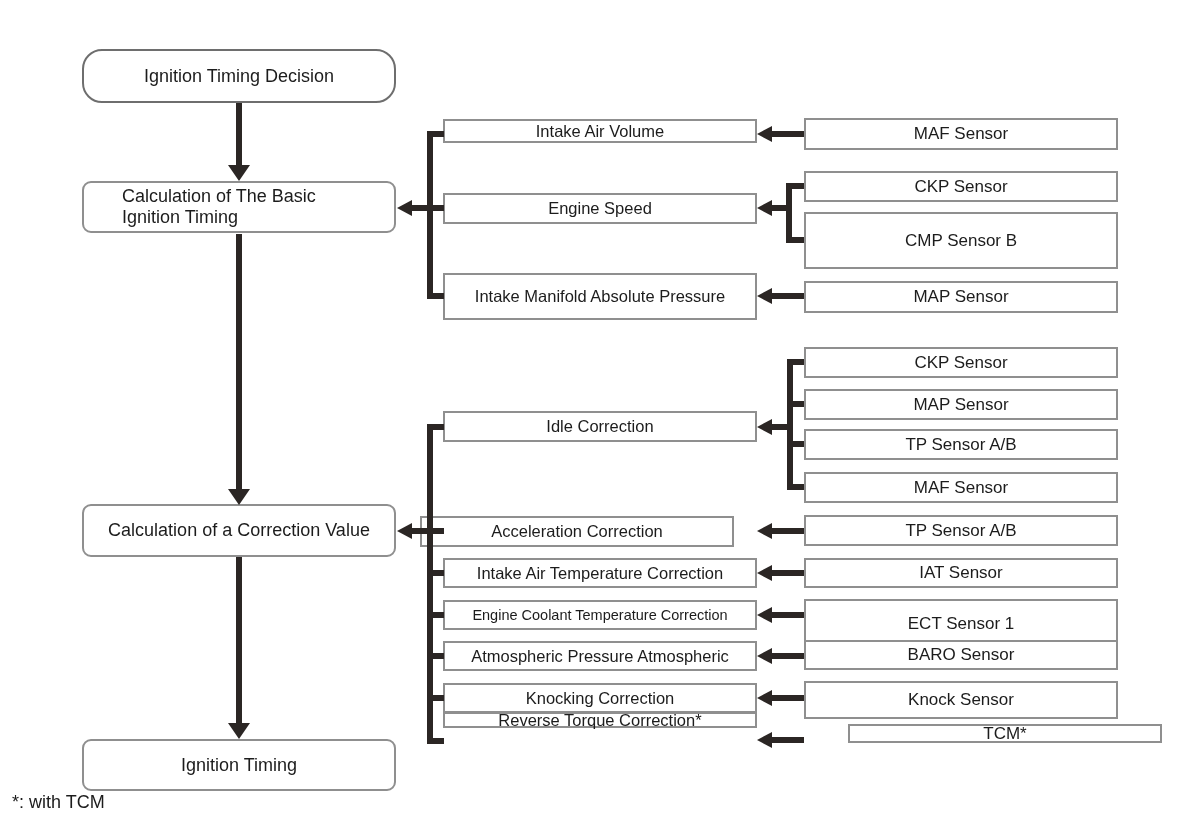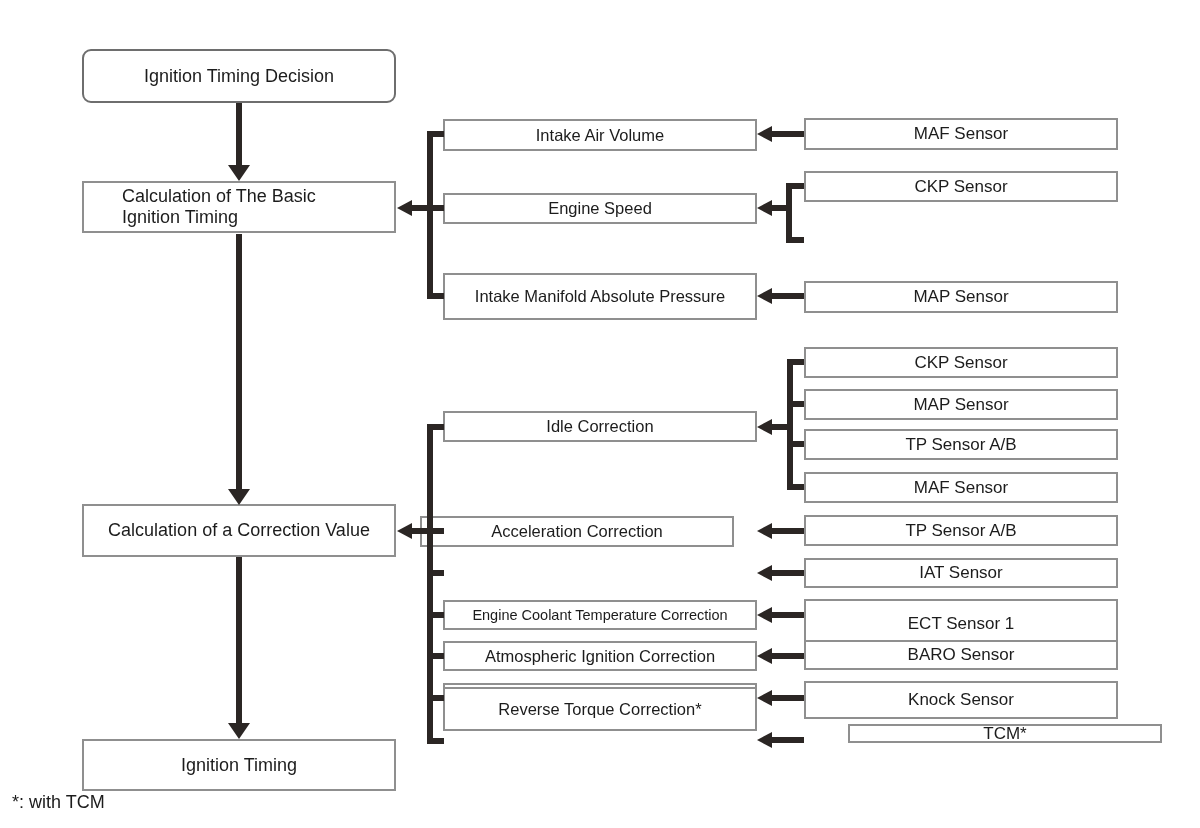--- a/index.html
+++ b/index.html
@@ -12,22 +12,22 @@
   .canvas{
     position:relative;width:1200px;height:828px;background:#ffffff;overflow:hidden;
     font-family:"Liberation Sans", sans-serif;color:var(--text);
   }
   .box{
     position:absolute;box-sizing:border-box;background:#ffffff;
     border:2px solid var(--border);
     display:flex;align-items:center;justify-content:center;
     text-align:center;font-size:16.5px;line-height:1.15;padding:0 6px;
   }
-  .box.main{font-size:18px;}
-  .box.rounded{border-radius:9px;border-color:#6e6e6e;text-align:right;}
+  .box.main{font-size:18px;border-radius:9px;}
+  .box.rounded{border-radius:20px;border-color:#6e6e6e;text-align:right;}
   .box.two-line{
     justify-content:flex-start;text-align:left;white-space:pre-line;
     padding-left:38px;
   }
   .box.sensor{font-size:17px;}
   .box.small{font-size:14.5px;padding:0 2px;}
   .hline,.vline{position:absolute;background:var(--line);}
   .ah-left{
     position:absolute;width:0;height:0;
     border-top:8px solid transparent;border-bottom:8px solid transparent;
@@ -51,48 +51,50 @@
   <div class="box main" style="left:82px;top:504px;width:314px;height:53px">Calculation of a Correction Value</div>
   <div class="box main" style="left:82px;top:739px;width:314px;height:52px">Ignition Timing</div>
 
   <div class="vline" style="left:236px;top:103px;width:6px;height:62px"></div>
   <div class="ah-down" style="left:228px;top:165px"></div>
   <div class="vline" style="left:236px;top:234px;width:6px;height:255px"></div>
   <div class="ah-down" style="left:228px;top:489px"></div>
   <div class="vline" style="left:236px;top:557px;width:6px;height:166px"></div>
   <div class="ah-down" style="left:228px;top:723px"></div>
 
-  <div class="box" style="left:443px;top:119px;width:314px;height:32px">Intake Air Volume</div>
+  <div class="box" style="left:443px;top:119px;width:314px;height:24px">Intake Air Volume</div>
   <div class="box" style="left:443px;top:193px;width:314px;height:31px">Engine Speed</div>
   <div class="box" style="left:443px;top:411px;width:314px;height:31px">Idle Correction</div>
   <div class="box" style="left:443px;top:273px;width:314px;height:47px">Intake Manifold Absolute Pressure</div>
   <div class="box" style="left:420px;top:516px;width:314px;height:31px">Acceleration Correction</div>
+  <div class="box" style="left:443px;top:558px;width:314px;height:30px">Intake Air Temperature Correction</div>
   <div class="box small" style="left:443px;top:600px;width:314px;height:30px">Engine Coolant Temperature Correction</div>
-  <div class="box" style="left:443px;top:641px;width:314px;height:30px">Atmospheric Ignition Correction</div>
+  <div class="box" style="left:443px;top:641px;width:314px;height:30px">Atmospheric Pressure Atmospheric</div>
   <div class="box" style="left:443px;top:683px;width:314px;height:30px">Knocking Correction</div>
-  <div class="box" style="left:443px;top:687px;width:314px;height:44px">Reverse Torque Correction*</div>
+  <div class="box" style="left:443px;top:712px;width:314px;height:16px">Reverse Torque Correction*</div>
 
   <div class="ah-left" style="left:397px;top:200px"></div>
   <div class="hline" style="left:412px;top:205px;width:32px;height:6px"></div>
   <div class="vline" style="left:427px;top:131px;width:6px;height:168px"></div>
   <div class="hline" style="left:427px;top:131px;width:17px;height:6px"></div>
   <div class="hline" style="left:427px;top:293px;width:17px;height:6px"></div>
 
   <div class="ah-left" style="left:397px;top:523px"></div>
   <div class="hline" style="left:412px;top:528px;width:32px;height:6px"></div>
   <div class="vline" style="left:427px;top:424px;width:6px;height:320px"></div>
   <div class="hline" style="left:427px;top:424px;width:17px;height:6px"></div>
   <div class="hline" style="left:427px;top:570px;width:17px;height:6px"></div>
   <div class="hline" style="left:427px;top:612px;width:17px;height:6px"></div>
   <div class="hline" style="left:427px;top:653px;width:17px;height:6px"></div>
   <div class="hline" style="left:427px;top:695px;width:17px;height:6px"></div>
   <div class="hline" style="left:427px;top:738px;width:17px;height:6px"></div>
 
   <div class="box sensor" style="left:804px;top:118px;width:314px;height:32px">MAF Sensor</div>
   <div class="box sensor" style="left:804px;top:171px;width:314px;height:31px">CKP Sensor</div>
+  <div class="box sensor" style="left:804px;top:212px;width:314px;height:57px">CMP Sensor B</div>
   <div class="box sensor" style="left:804px;top:281px;width:314px;height:32px">MAP Sensor</div>
   <div class="box sensor" style="left:804px;top:347px;width:314px;height:31px">CKP Sensor</div>
   <div class="box sensor" style="left:804px;top:389px;width:314px;height:31px">MAP Sensor</div>
   <div class="box sensor" style="left:804px;top:429px;width:314px;height:31px">TP Sensor A/B</div>
   <div class="box sensor" style="left:804px;top:472px;width:314px;height:31px">MAF Sensor</div>
   <div class="box sensor" style="left:804px;top:515px;width:314px;height:31px">TP Sensor A/B</div>
   <div class="box sensor" style="left:804px;top:558px;width:314px;height:30px">IAT Sensor</div>
   <div class="box sensor" style="left:804px;top:599px;width:314px;height:49px">ECT Sensor 1</div>
   <div class="box sensor" style="left:804px;top:640px;width:314px;height:30px">BARO Sensor</div>
   <div class="box sensor" style="left:804px;top:681px;width:314px;height:38px">Knock Sensor</div>

